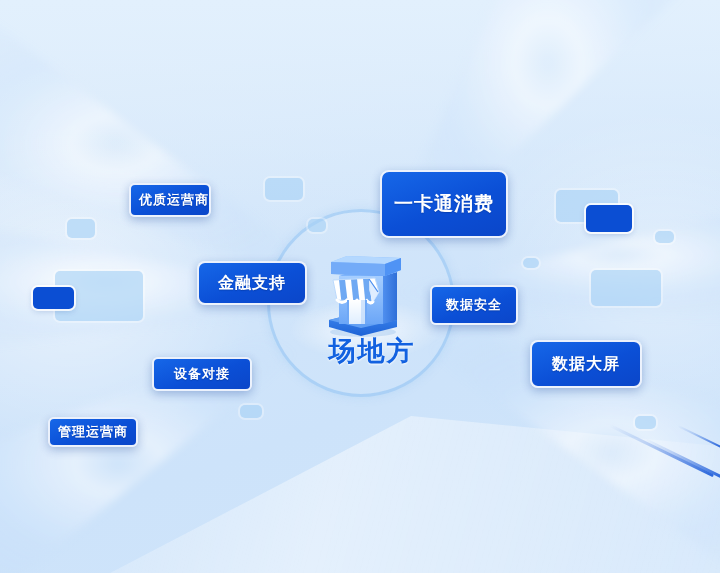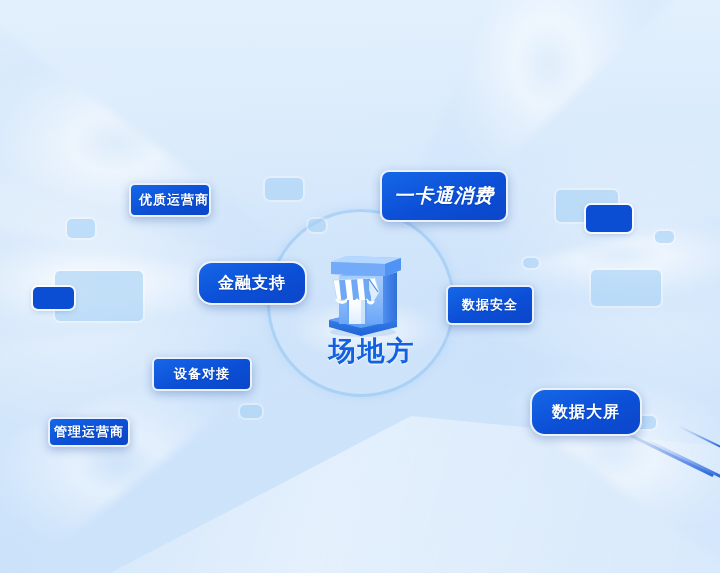--- a/index.html
+++ b/index.html
@@ -101,21 +101,21 @@
 
   
   .card {
     position: absolute;
     display: flex;
     align-items: center;
     justify-content: center;
     background: linear-gradient(160deg, #1667e8 0%, #0b4fd6 55%, #0b46c9 100%);
     color: #ffffff;
     font-weight: bold;
-    border-radius: 15px;
+    border-radius: 8px;
     border: 2px solid rgba(255,255,255,0.92);
     box-shadow: 0 3px 10px rgba(16,60,150,0.30);
     white-space: nowrap;
     letter-spacing: 1px;
     text-shadow: 0 1px 1px rgba(0,40,120,0.35);
   }
   .card.big   { font-size: 19px; border-radius: 9px; }
   .card.mid   { font-size: 16px; }
   .card.small { font-size: 13px; border-radius: 6px; }
 
@@ -254,27 +254,27 @@
   <div id="cards-layer">
       <div class="card small" style="left: 129px; top: 183px; width: 82px; height: 34px; justify-content: flex-end;">
         <span>优质运营商</span>
       </div>
       <div class="card mid" style="left: 197px; top: 261px; width: 110px; height: 44px;">
         <span>金融支持</span>
       </div>
       <div class="card small" style="left: 152px; top: 357px; width: 100px; height: 34px;">
         <span>设备对接</span>
       </div>
-      <div class="card small" style="left: 48px; top: 417px; width: 82px; height: 30px; align-items: center;">
+      <div class="card small" style="left: 48px; top: 417px; width: 90px; height: 30px; align-items: center;">
         <span>管理运营商</span>
       </div>
-      <div class="card big" style="left: 380px; top: 170px; width: 128px; height: 52px; font-style: italic;">
+      <div class="card big" style="left: 380px; top: 170px; width: 128px; height: 68px;">
         <span>一卡通消费</span>
       </div>
-      <div class="card small" style="left: 446px; top: 285px; width: 88px; height: 40px;">
+      <div class="card small" style="left: 430px; top: 285px; width: 88px; height: 40px;">
         <span>数据安全</span>
       </div>
-      <div class="card mid" style="left: 530px; top: 340px; width: 112px; height: 48px; margin-top: 48px;">
+      <div class="card mid" style="left: 530px; top: 340px; width: 112px; height: 48px;">
         <span>数据大屏</span>
       </div>
     </div>
 
 </div>
 
 </body></html>

